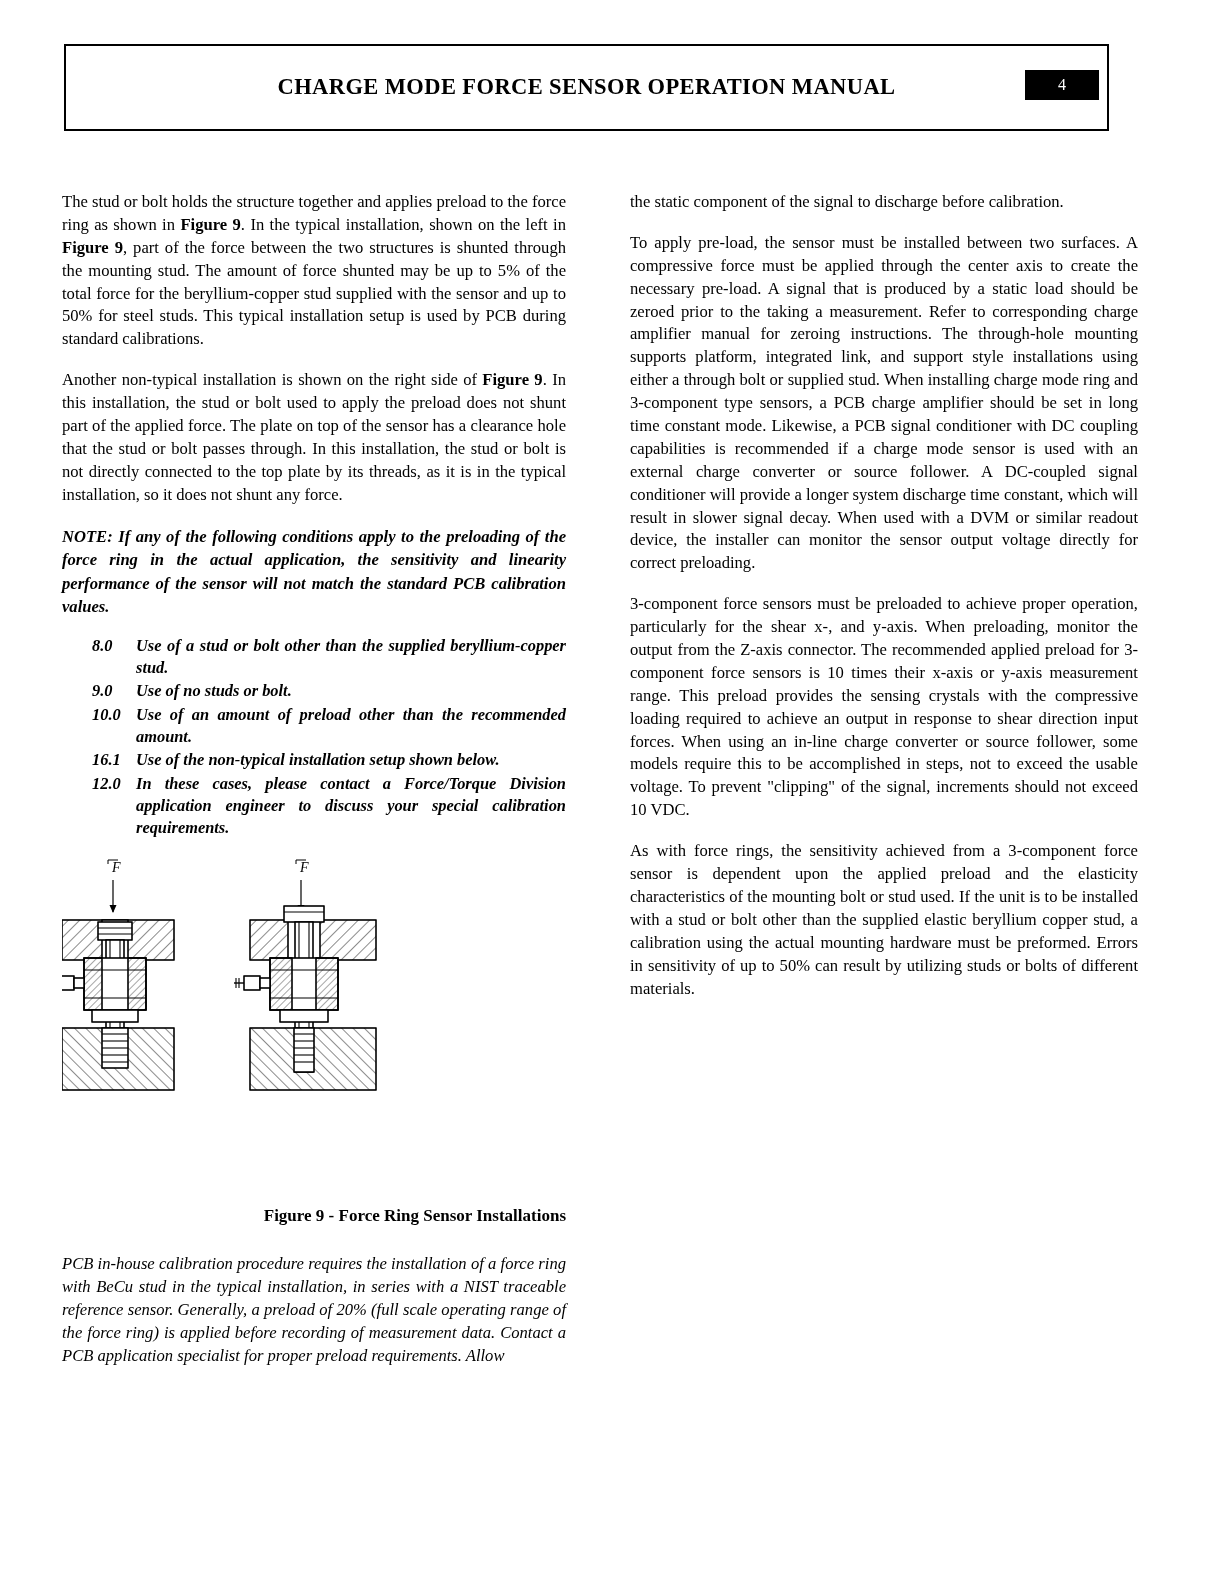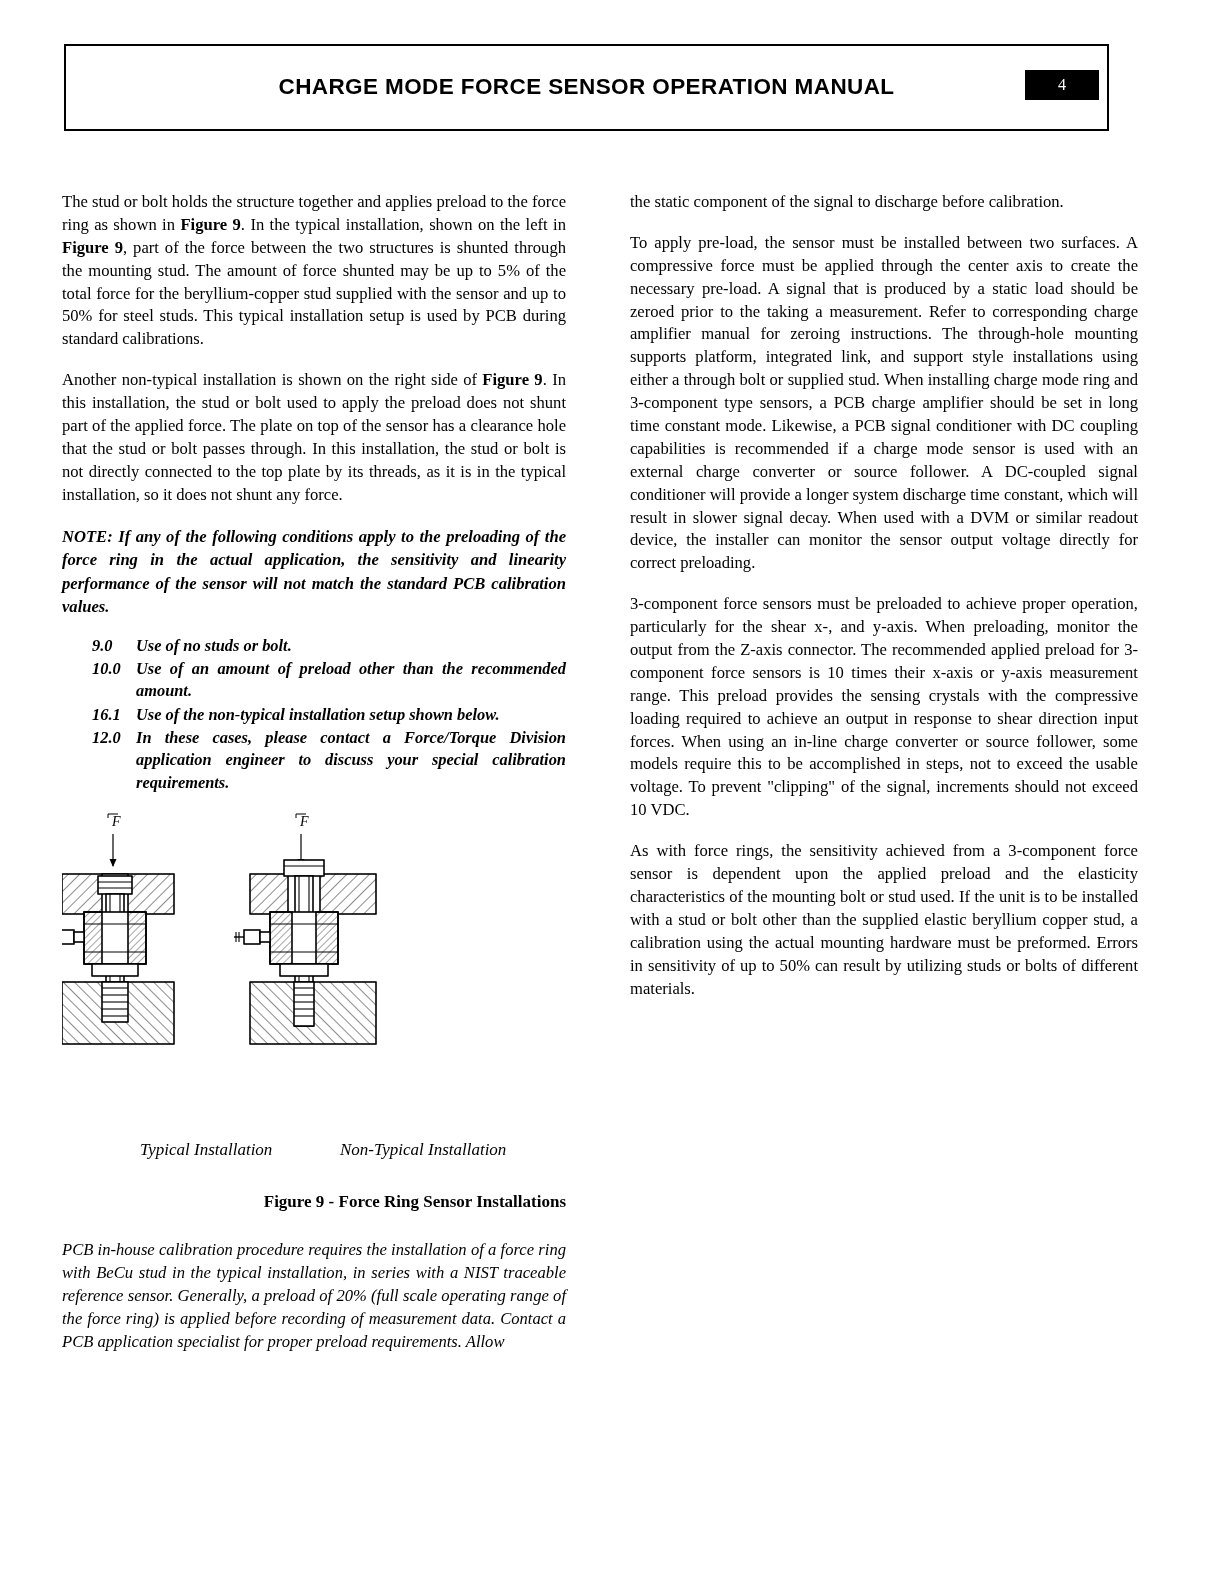--- a/index.html
+++ b/index.html
@@ -35,21 +35,21 @@
   }
   .header-title {
     position: absolute;
     left: 0;
     top: 28px;
     width: 100%;
     text-align: center;
     font-size: 22.5px;
     font-weight: bold;
     letter-spacing: 0.4px;
-    font-family: Liberation Sans, sans-serif;
+    font-family: Liberation Serif, serif;
   }
   .page-number-box {
     position: absolute;
     right: 8px;
     top: 24px;
     width: 74px;
     height: 30px;
     background: #000;
     color: #fff;
     text-align: center;
@@ -164,20 +164,21 @@
 
   <div class="col col-left">
 
     <p><span>The stud or bolt holds the structure together and applies preload to the force ring as shown in </span><span class="b">Figure 9</span><span>. In the typical installation, shown on the left in </span><span class="b">Figure 9</span><span>, part of the force between the two structures is shunted through the mounting stud.  The amount of force shunted may be up to 5% of the total force for the beryllium-copper stud supplied with the sensor and up to 50% for steel studs.  This typical installation setup is used by PCB during standard calibrations.</span></p>
 
     <p><span>Another non-typical installation is shown on the right side of </span><span class="b">Figure 9</span><span>.  In this installation, the stud or bolt used to apply the preload does not shunt part of the applied force.  The plate on top of the sensor has a clearance hole that the stud or bolt passes through.   In this installation, the stud or bolt is not directly connected to the top plate by its threads, as it is in the typical installation, so it does not shunt any force.</span></p>
 
     <p class="note">NOTE:  If any of the following conditions apply to the preloading of the force ring in the actual application, the sensitivity and linearity performance of the sensor will not match the standard PCB calibration values.</p>
 
     <ol class="conditions">
+      <li><span class="num">8.0</span><span>Use of a stud or bolt other than the supplied beryllium-copper stud.</span></li>
       <li><span class="num">9.0</span><span>Use of no studs or bolt.</span></li>
       <li><span class="num">10.0</span><span>Use of an amount of preload other than the recommended amount.</span></li>
       <li><span class="num">16.1</span><span>Use of the non-typical installation setup shown below.</span></li>
       <li><span class="num">12.0</span><span>In these cases, please contact a Force/Torque Division application engineer to discuss your special calibration requirements.</span></li>
     </ol>
 
     <div class="figure-wrap">
       <svg width="504" height="320" viewBox="0 0 504 320">
         <defs>
           <pattern id="hatchA" width="8" height="8" patternTransform="rotate(45)" patternUnits="userSpaceOnUse">
@@ -292,24 +293,20 @@
             <line x1="44" y1="176" x2="64" y2="176"></line>
             <line x1="44" y1="183" x2="64" y2="183"></line>
             <line x1="44" y1="190" x2="64" y2="190"></line>
             <line x1="44" y1="197" x2="64" y2="197"></line>
             <line x1="44" y1="204" x2="64" y2="204"></line>
           </g>
         </g>
       </svg>
     </div>
 
-    <div class="fig-captions">
-      <span class="fig-cap-left">Typical Installation</span>
-      <span class="fig-cap-right">Non-Typical Installation</span>
-    </div>
 
     <div class="fig-title">Figure 9 - Force Ring Sensor Installations</div>
 
     <p class="tight">PCB in-house calibration procedure requires the installation of a force ring with BeCu stud in the typical installation, in series with a NIST traceable reference sensor.  Generally, a preload of 20% (full scale operating range of the force ring) is applied before recording of measurement data.     Contact a PCB application specialist for proper preload requirements.  Allow</p>
   </div>
 
   <div class="col col-right">
     <p>the static component of the signal to discharge before calibration.</p>
     <p>To apply pre-load, the sensor must be installed between two surfaces.  A compressive force must be applied through the center axis to create the necessary pre-load.  A signal that is produced by a static load should be zeroed prior to the taking a measurement.  Refer to corresponding charge amplifier manual for zeroing instructions.  The through-hole mounting supports platform, integrated link, and support style installations using either a through bolt or supplied stud.  When installing charge mode ring and 3-component type sensors, a PCB charge amplifier should be set in long time constant mode.  Likewise, a PCB signal conditioner with DC coupling capabilities is recommended if a charge mode sensor is used with an external charge converter or source follower.   A DC-coupled signal conditioner will provide a longer system discharge time constant, which will result in slower signal decay.  When used with a DVM or similar readout device, the installer can monitor the sensor output voltage directly for correct preloading.</p>
     <p>3-component force sensors must be preloaded to achieve proper operation, particularly for the shear x-, and y-axis.  When preloading, monitor the output from the Z-axis connector.    The recommended applied preload for 3-component force sensors is 10 times their x-axis or y-axis measurement range.  This preload provides the sensing crystals with the compressive loading required to achieve an output in response to shear direction input forces.  When using an in-line charge converter or source follower, some models require this to be accomplished in steps, not to exceed the usable voltage.  To prevent "clipping" of the signal, increments should not exceed 10 VDC.</p>

